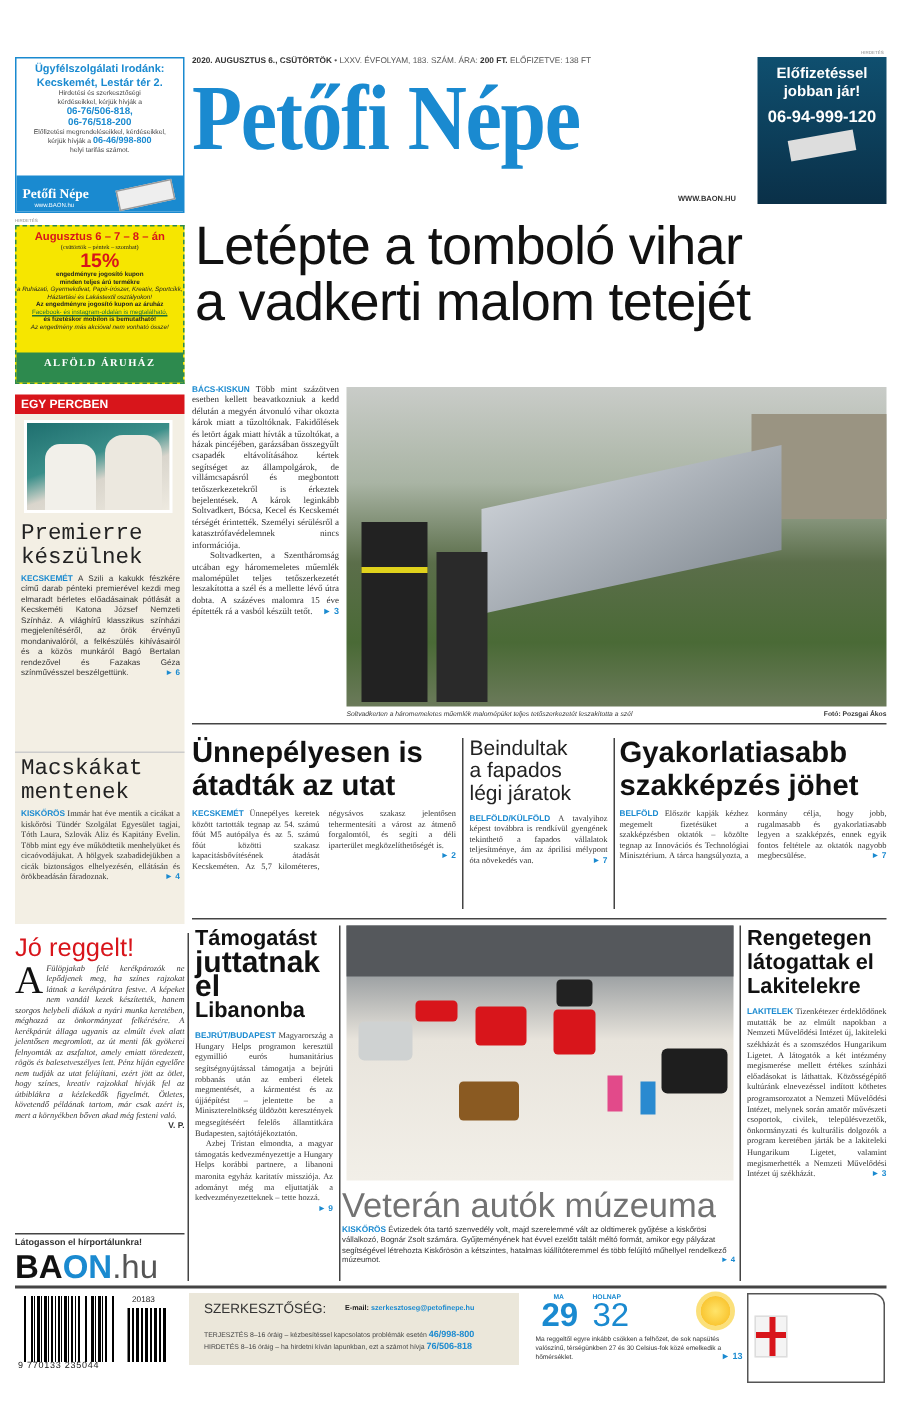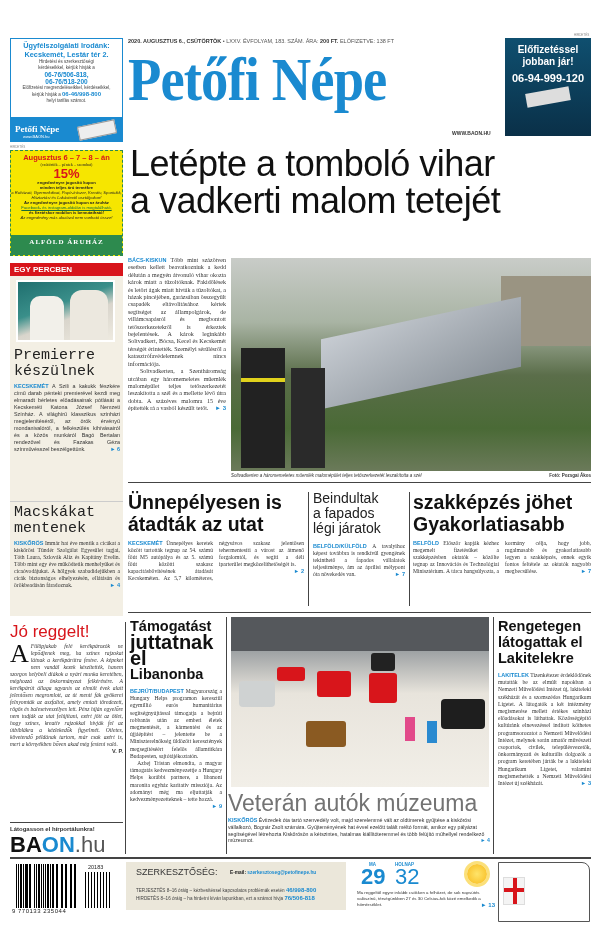--- a/index.html
+++ b/index.html
@@ -174,22 +174,22 @@
 </div>
 <div class="vline" style="left:308px;top:492px;height:114px"></div>
 <div class="abs" style="left:313px;top:491px;width:92px">
   <div class="sans" style="font-size:14px;line-height:15px;color:#222">Beindultak</div>
   <div class="sans" style="font-size:14px;line-height:15px;color:#222">a fapados</div>
   <div class="sans" style="font-size:14px;line-height:15px;color:#222">légi járatok</div>
   <div class="body-text" style="margin-top:7px;font-size:5.6px;line-height:7px"><span class="kicker">BELFÖLD/KÜLFÖLD</span> <span>A tavalyihoz képest továbbra is rendkívül gyengének tekinthető a fapados vállalatok teljesítménye, ám az áprilisi mélypont óta növekedés van.</span> <span class="ref">► 7</span></div>
 </div>
 <div class="vline" style="left:409px;top:492px;height:114px"></div>
 <div class="abs" style="left:413px;top:491px;width:178px">
+  <div class="h2" style="font-size:19.5px;line-height:22px">Gyakorlatiasabb</div>
   <div class="h2" style="font-size:19.5px;line-height:22px">szakképzés jöhet</div>
-  <div class="h2" style="font-size:19.5px;line-height:22px">Gyakorlatiasabb</div>
   <div class="body-text" style="column-count:2;column-gap:6px;margin-top:5px;font-size:5.6px;line-height:7px"><span class="kicker">BELFÖLD</span> <span>Először kapják kézhez megemelt fizetésüket a szakképzésben oktatók – közölte tegnap az Innovációs és Technológiai Minisztérium. A tárca hangsúlyozta, a kormány célja, hogy jobb, rugalmasabb és gyakorlatiasabb legyen a szakképzés, ennek egyik fontos feltétele az oktatók nagyobb megbecsülése.</span> <span class="ref">► 7</span></div>
 </div>
 <div class="hr" style="left:128px;top:612px;width:463px"></div>
 
 <div class="abs" style="left:130px;top:618px;width:92px">
   <div class="h2" style="font-size:14.5px;line-height:16px">Támogatást</div>
   <div class="h2" style="font-size:20px;line-height:16px">juttatnak el</div>
   <div class="h2" style="font-size:14.5px;line-height:16px">Libanonba</div>
   <div class="body-text" style="margin-top:6px;font-size:5.6px;line-height:7.2px"><span class="kicker">BEJRÚT/BUDAPEST</span> <span>Magyarország a Hungary Helps programon keresztül egymillió eurós humanitárius segítségnyújtással támogatja a bejrúti robbanás után az emberi életek megmentését, a kármentést és az újjáépítést – jelentette be a Miniszterelnökség üldözött keresztények megsegítéséért felelős államtitkára Budapesten, sajtótájékoztatón.</span><br>&nbsp;&nbsp;<span>Azbej Tristan elmondta, a magyar támogatás kedvezményezettje a Hungary Helps korábbi partnere, a libanoni maronita egyház karitatív missziója. Az adományt még ma eljuttatják a kedvezményezetteknek – tette hozzá.</span> <span class="ref">► 9</span></div>
 </div>

